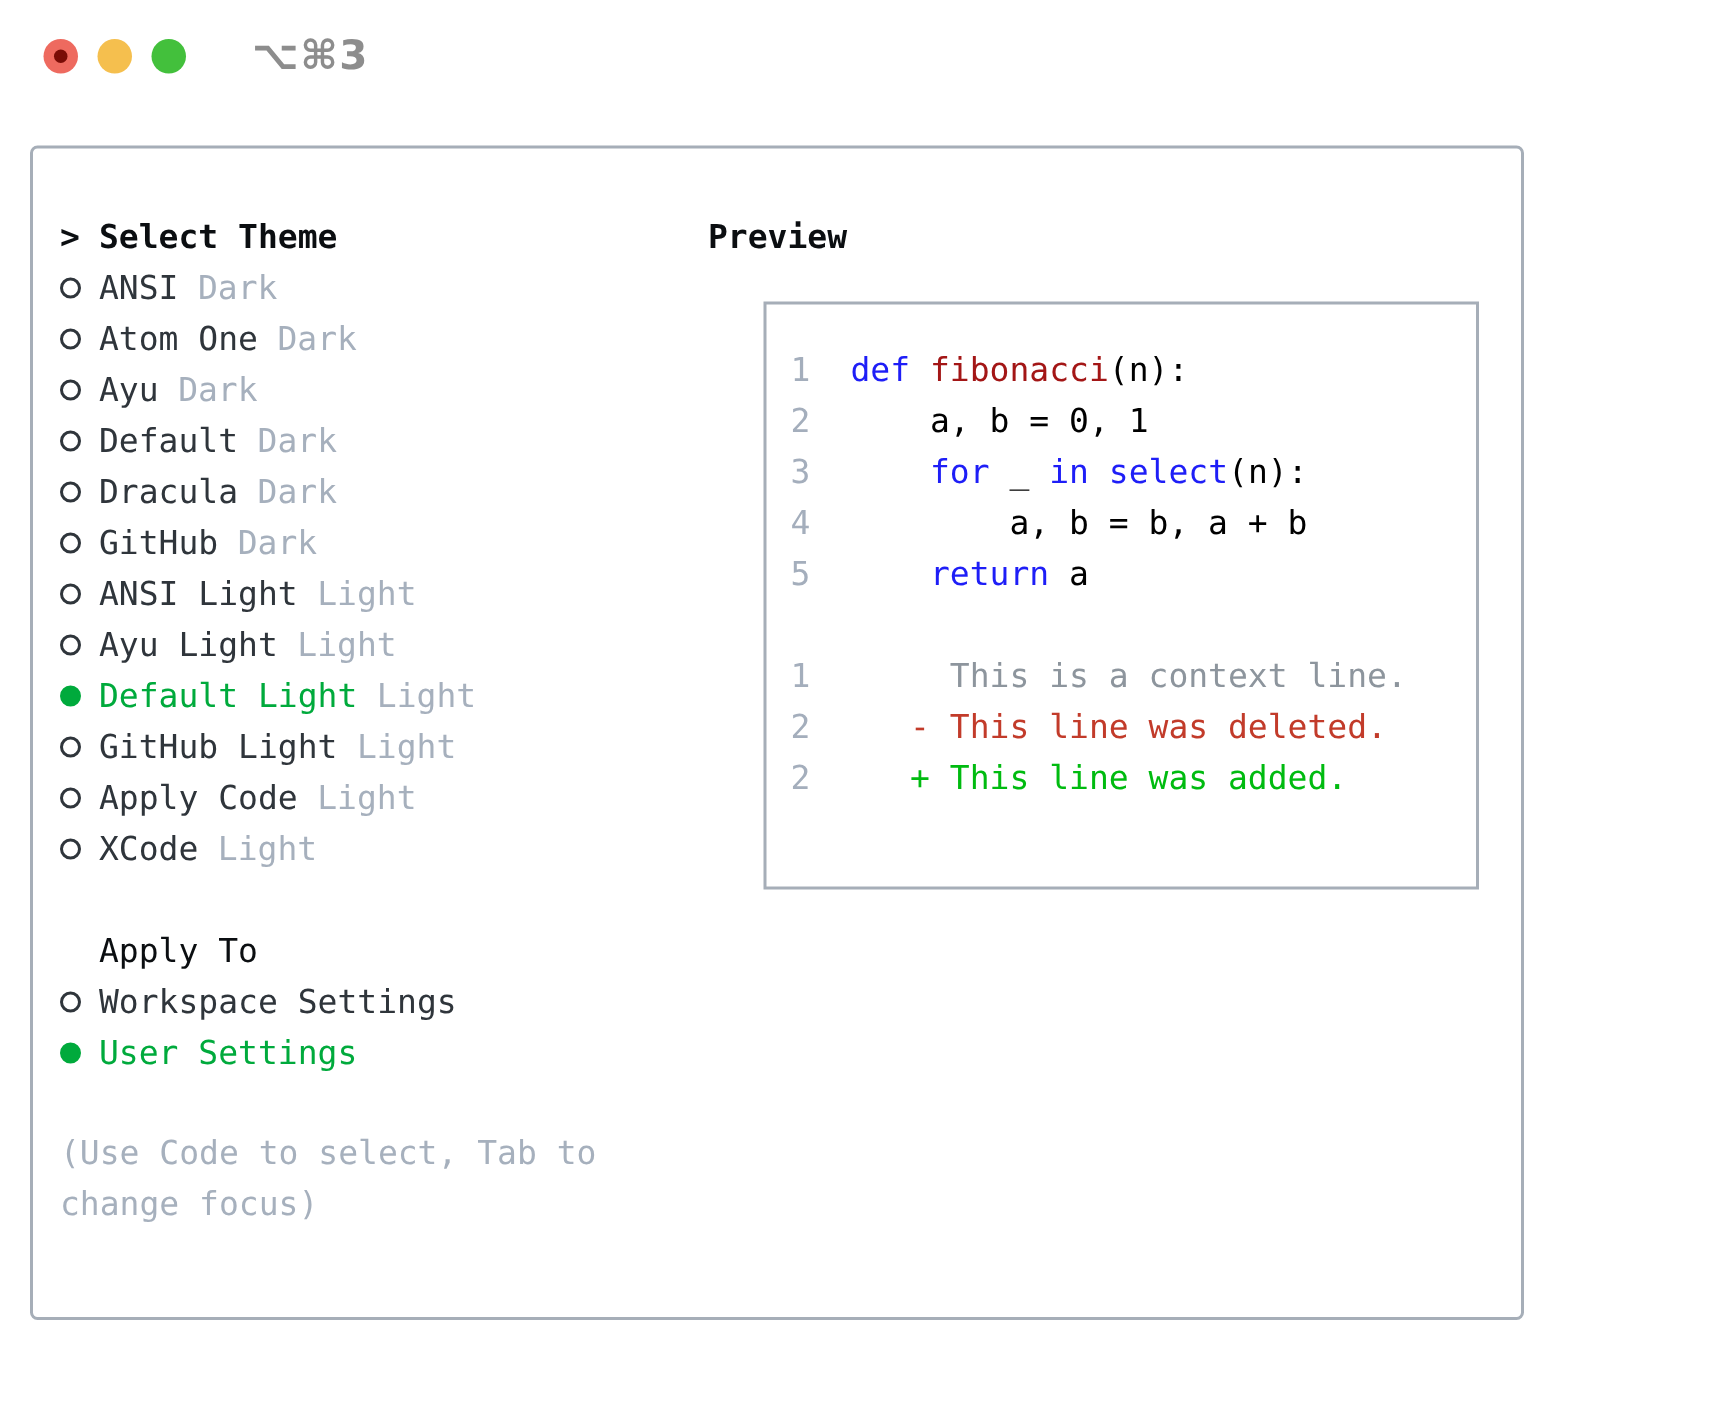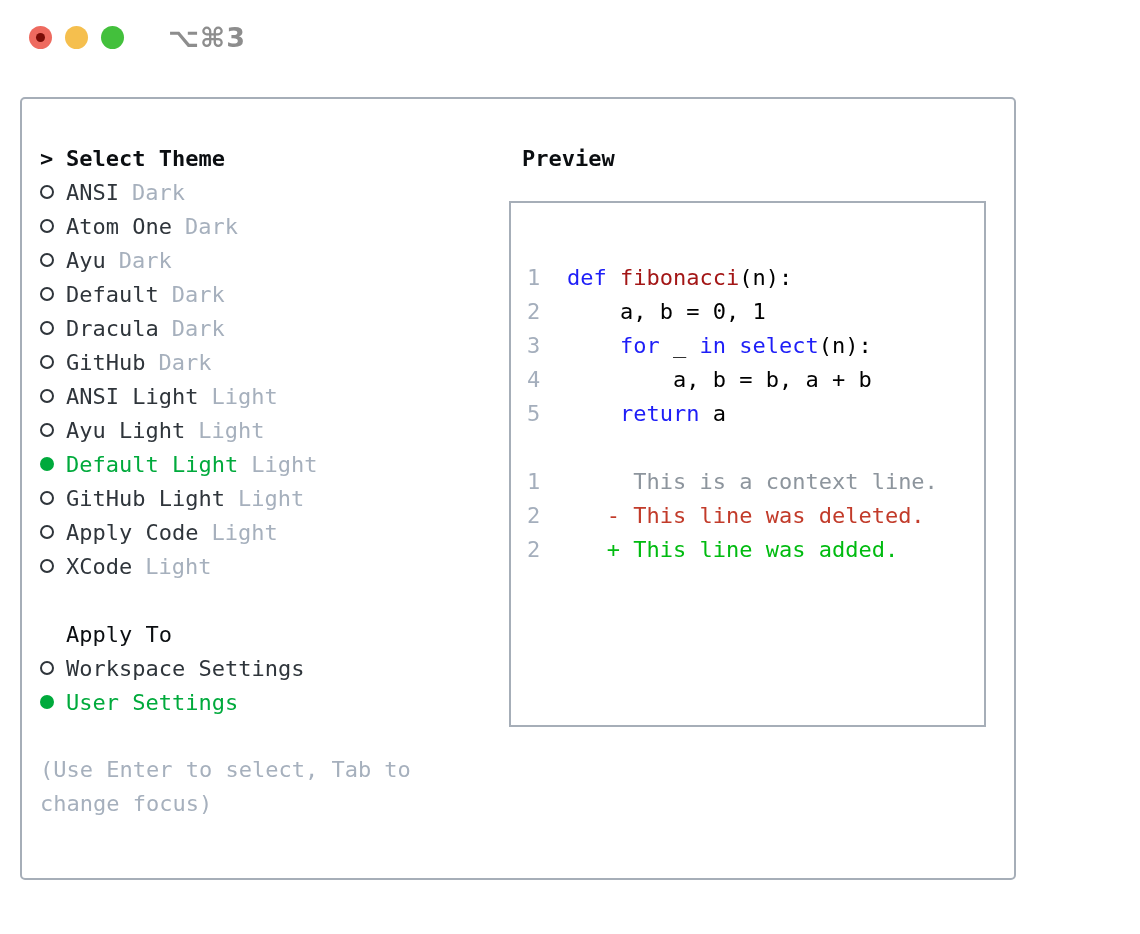--- a/index.html
+++ b/index.html
@@ -74,27 +74,27 @@
   .apply-header-label{color:var(--heading-black);}
   .apply-row .name{color:var(--text-dark);}
   .apply-row.selected .name{color:var(--selection-green);}
   .spacer{height:34px;}
   .help{
     max-width:400px;font-size:22px;line-height:34px;color:var(--muted-gray);
     white-space:normal;
   }
   
   .preview-title{
-    position:absolute;left:500px;top:42px;height:34px;display:flex;align-items:center;
+    position:absolute;left:450px;top:42px;height:34px;display:flex;align-items:center;
     font-size:22px;font-weight:bold;color:var(--heading-black);
   }
   .preview-box{
-    position:absolute;left:487px;top:102px;width:477px;height:526px;
+    position:absolute;left:487px;top:102px;width:477px;height:392px;
     border:2px solid var(--border-gray);background:#fff;
-    padding:62px 0 0 16px;overflow:hidden;
+    padding:32px 0 0 16px;overflow:hidden;
   }
   .code-line{height:34px;white-space:pre;font-size:22px;color:#000;}
   .code-line .num{display:inline-block;width:40px;color:var(--line-number-gray);}
   .tok-plain{color:#000;}
   .tok-kw{color:var(--keyword-blue);}
   .tok-fn{color:var(--function-red);}
   .tok-ctx{color:var(--context-gray);}
   .tok-del{color:var(--deleted-red);}
   .tok-add{color:var(--added-green);}
 </style>
@@ -142,21 +142,21 @@
         <span class="apply-header-label">Apply To</span>
       </div>
 
       <div>
           <div class="row apply-row"><span class="marker"></span><span class="name">Workspace Settings</span></div>
           <div class="row apply-row selected"><span class="marker filled"></span><span class="name">User Settings</span></div>
         </div>
 
       <div class="spacer"></div>
 
-      <div class="help">(Use Enter to select, Tab to change focus)</div>
+      <div class="help">(Use Code to select, Tab to change focus)</div>
     </div>
 
     <div class="preview-title">Preview</div>
 
     <div class="preview-box">
       <div>
           <div class="code-line"><span class="num">1</span><span class="tok tok-kw">def</span><span class="tok tok-plain"> </span><span class="tok tok-fn">fibonacci</span><span class="tok tok-plain">(n):</span></div>
           <div class="code-line"><span class="num">2</span><span class="tok tok-plain">    a, b = 0, 1</span></div>
           <div class="code-line"><span class="num">3</span><span class="tok tok-plain">    </span><span class="tok tok-kw">for</span><span class="tok tok-plain"> _ </span><span class="tok tok-kw">in</span><span class="tok tok-plain"> </span><span class="tok tok-kw">select</span><span class="tok tok-plain">(n):</span></div>
           <div class="code-line"><span class="num">4</span><span class="tok tok-plain">        a, b = b, a + b</span></div>

